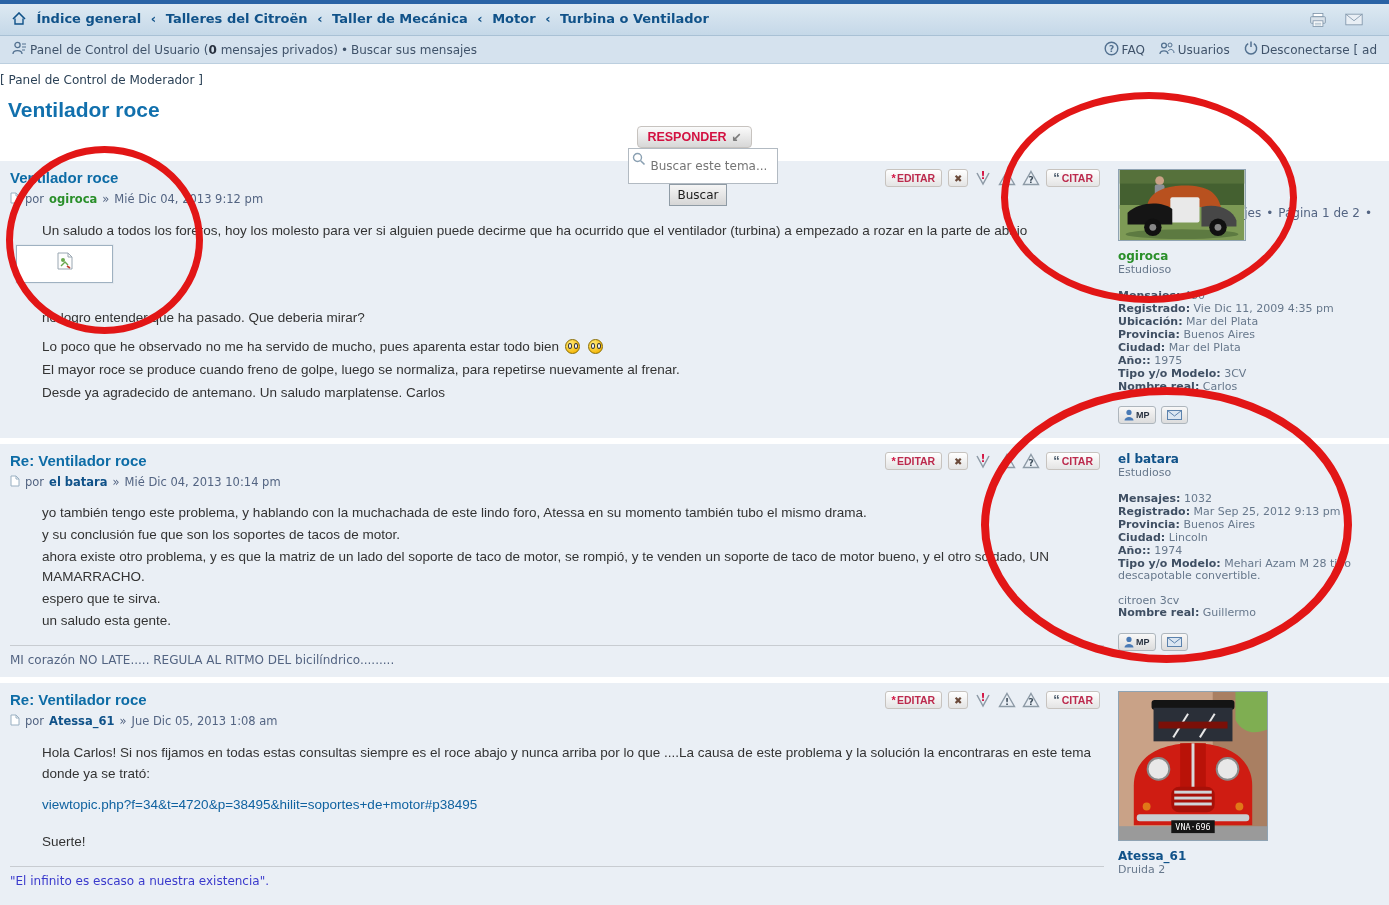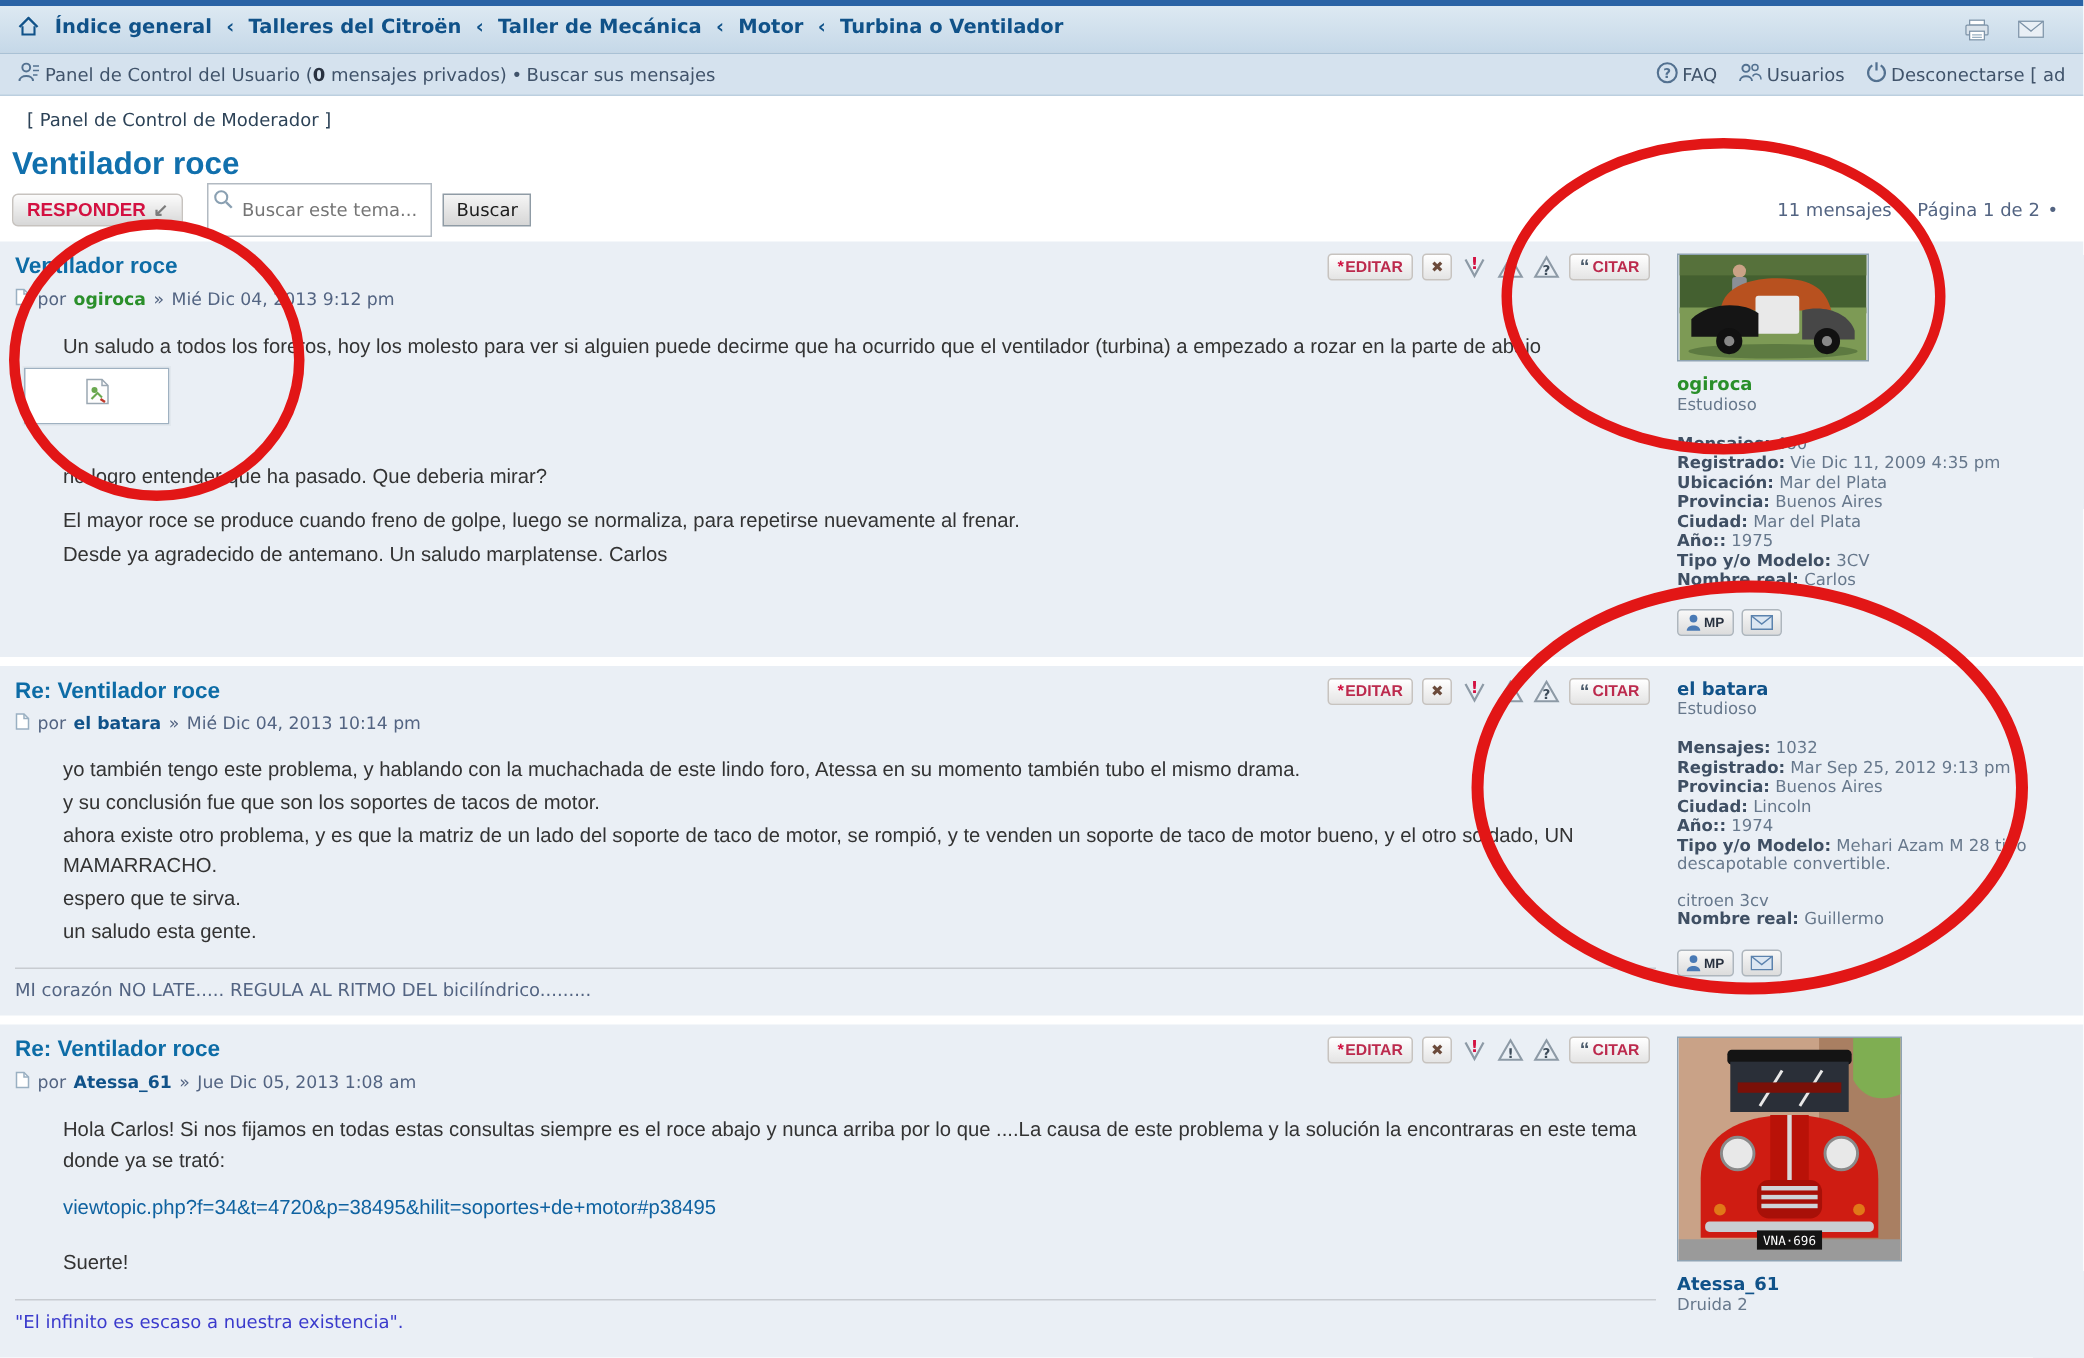--- a/index.html
+++ b/index.html
@@ -16,26 +16,26 @@
   .crumbs .sep { margin:0 5px; font-weight:bold; color:#105289; }
   .home-ic { margin-right:6px; vertical-align:-2px; }
   .bar1-icons { display:flex; gap:18px; align-items:center; padding-right:14px; }
   .bar2 { height:28px; background:#d5e2ee; border-bottom:1px solid #bccfdf; display:flex;
           align-items:center; padding:0 12px; font-size:12px; color:#40536a; }
   .bar2 a { color:#40536a; }
   .bar2-left { flex:1; display:flex; align-items:center; gap:3px; }
   .bar2-right { display:flex; align-items:center; gap:14px; padding-right:0; white-space:nowrap; }
   .bar2-right .itm { display:inline-flex; align-items:center; gap:3px; }
   .pmcount { font-weight:bold; color:#28313f; }
-  .modline { padding:9px 10px 4px 18px; font-size:12px; color:#2c4257; }
+  .modline { padding:9px 10px 4px 0; font-size:12px; color:#2c4257; }
 
   
   h1.topic-title { margin:7px 0 3px 8px; font-size:21px; color:#1170ad;
                    font-family:"Liberation Sans",sans-serif; font-weight:bold; }
-  .toolbar { display:flex; align-items:center; margin:4px 8px 8px; height:27px; }
+  .toolbar { display:flex; align-items:center; margin:4px 8px 8px; height:27px;flex-direction:column; }
   .btn-reply { display:inline-flex; align-items:center; gap:5px; border:1px solid #c7c3bf; border-radius:4px;
                background:linear-gradient(#fbfbfb,#d7d7d7); padding:3px 9px; font-size:12.5px; font-weight:bold;
                color:#d31141; cursor:pointer; }
   .reply-arrow { color:#7c7c7c; font-weight:bold; font-size:12px; }
   .searchwrap { position:relative; margin-left:16px; }
   .searchwrap svg { position:absolute; left:4px; top:4px; }
   input.tsearch { width:150px; height:36px; border:1px solid #b2bac2; padding:0 4px 0 22px; font-size:12px;
                   color:#536482; font-family:"DejaVu Sans",sans-serif; }
   .btn-buscar { margin-left:7px; border:1px solid #8f9ba5; background:linear-gradient(#f5f5f5,#d6d6d6);
                 font-size:12px; color:#1c1c1c; padding:3px 8px; cursor:pointer; font-family:"DejaVu Sans",sans-serif; }
@@ -245,20 +245,24 @@
       <div class="attach">
         <span><svg width="16" height="18" viewBox="0 0 16 18">
               <path d="M1 1 H11 L15 5 V17 H1 Z" fill="#fdfdfd" stroke="#9aa7b2"></path>
               <path d="M11 1 V5 H15" fill="none" stroke="#9aa7b2"></path>
               <circle cx="6" cy="8" r="2" fill="#6aa84f"></circle>
               <path d="M4 14 L8 10 L11 13" stroke="#6aa84f" fill="none" stroke-width="1.4"></path>
               <path d="M10 14 l3 2" stroke="#c0392b" stroke-width="1.6"></path>
             </svg></span>
       </div>
       <div class="para" style="margin-bottom:8px">no logro entender que ha pasado. Que deberia mirar?</div>
+      <div class="para"><span>Lo poco que he observado no me ha servido de mucho, pues aparenta estar todo bien</span>
+        <span class="smiley"><span class="eye l"></span><span class="eye r"></span></span>
+        <span class="smiley"><span class="eye l"></span><span class="eye r"></span></span>
+      </div>
       <div class="para">El mayor roce se produce cuando freno de golpe, luego se normaliza, para repetirse nuevamente al frenar.</div>
       <div class="para">Desde ya agradecido de antemano. Un saludo marplatense. Carlos</div>
     </div>
   </div>
   <div class="post-profile">
     <svg class="avatar" width="128" height="72" viewBox="0 0 128 72">
       <rect width="128" height="40" fill="#446030"></rect>
         <rect y="36" width="128" height="36" fill="#7d9a55"></rect>
       <rect x="0" y="0" width="128" height="14" fill="#56713b"></rect>
       <ellipse cx="64" cy="66" rx="58" ry="5" fill="#5d7a41"></ellipse>

